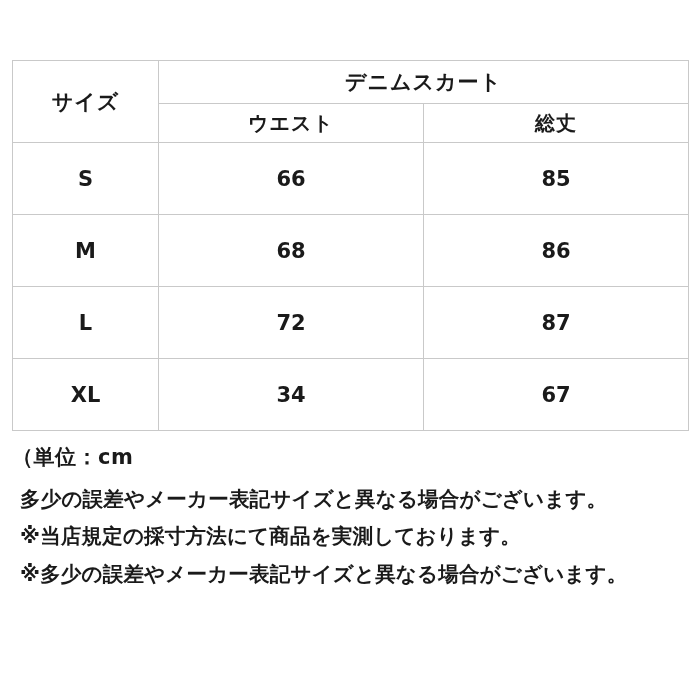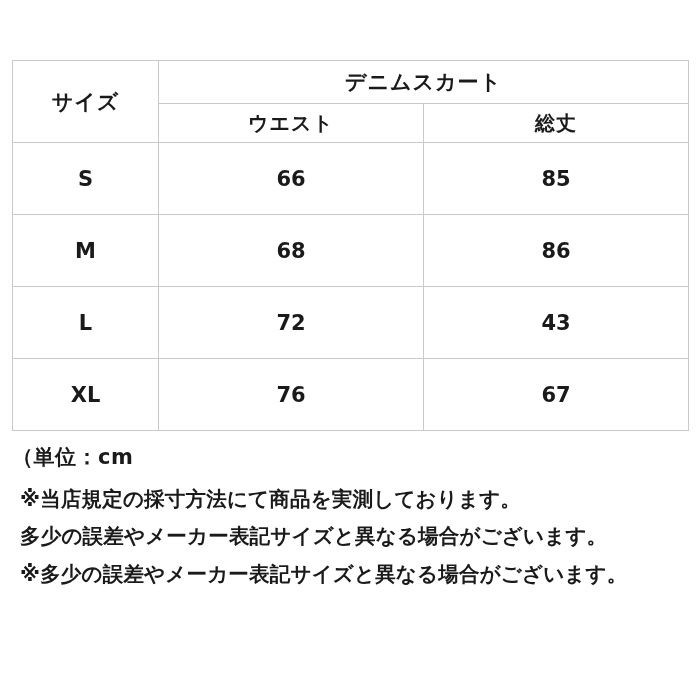--- a/index.html
+++ b/index.html
@@ -107,31 +107,31 @@
         <td>85</td>
       </tr>
       <tr class="row-data">
         <td>M</td>
         <td>68</td>
         <td>86</td>
       </tr>
       <tr class="row-data">
         <td>L</td>
         <td>72</td>
-        <td>43</td>
+        <td>87</td>
       </tr>
       <tr class="row-data">
         <td>XL</td>
-        <td>76</td>
+        <td>34</td>
         <td>67</td>
       </tr>
     </tbody>
   </table>
 
   <div class="unit-note">（単位：cm</div>
 
   <div class="notes">
+    <div>多少の誤差やメーカー表記サイズと異なる場合がございます。</div>
     <div>※当店規定の採寸方法にて商品を実測しております。</div>
-    <div>多少の誤差やメーカー表記サイズと異なる場合がございます。</div>
     <div>※多少の誤差やメーカー表記サイズと異なる場合がございます。</div>
   </div>
 
 </div>
 
 </body></html>

